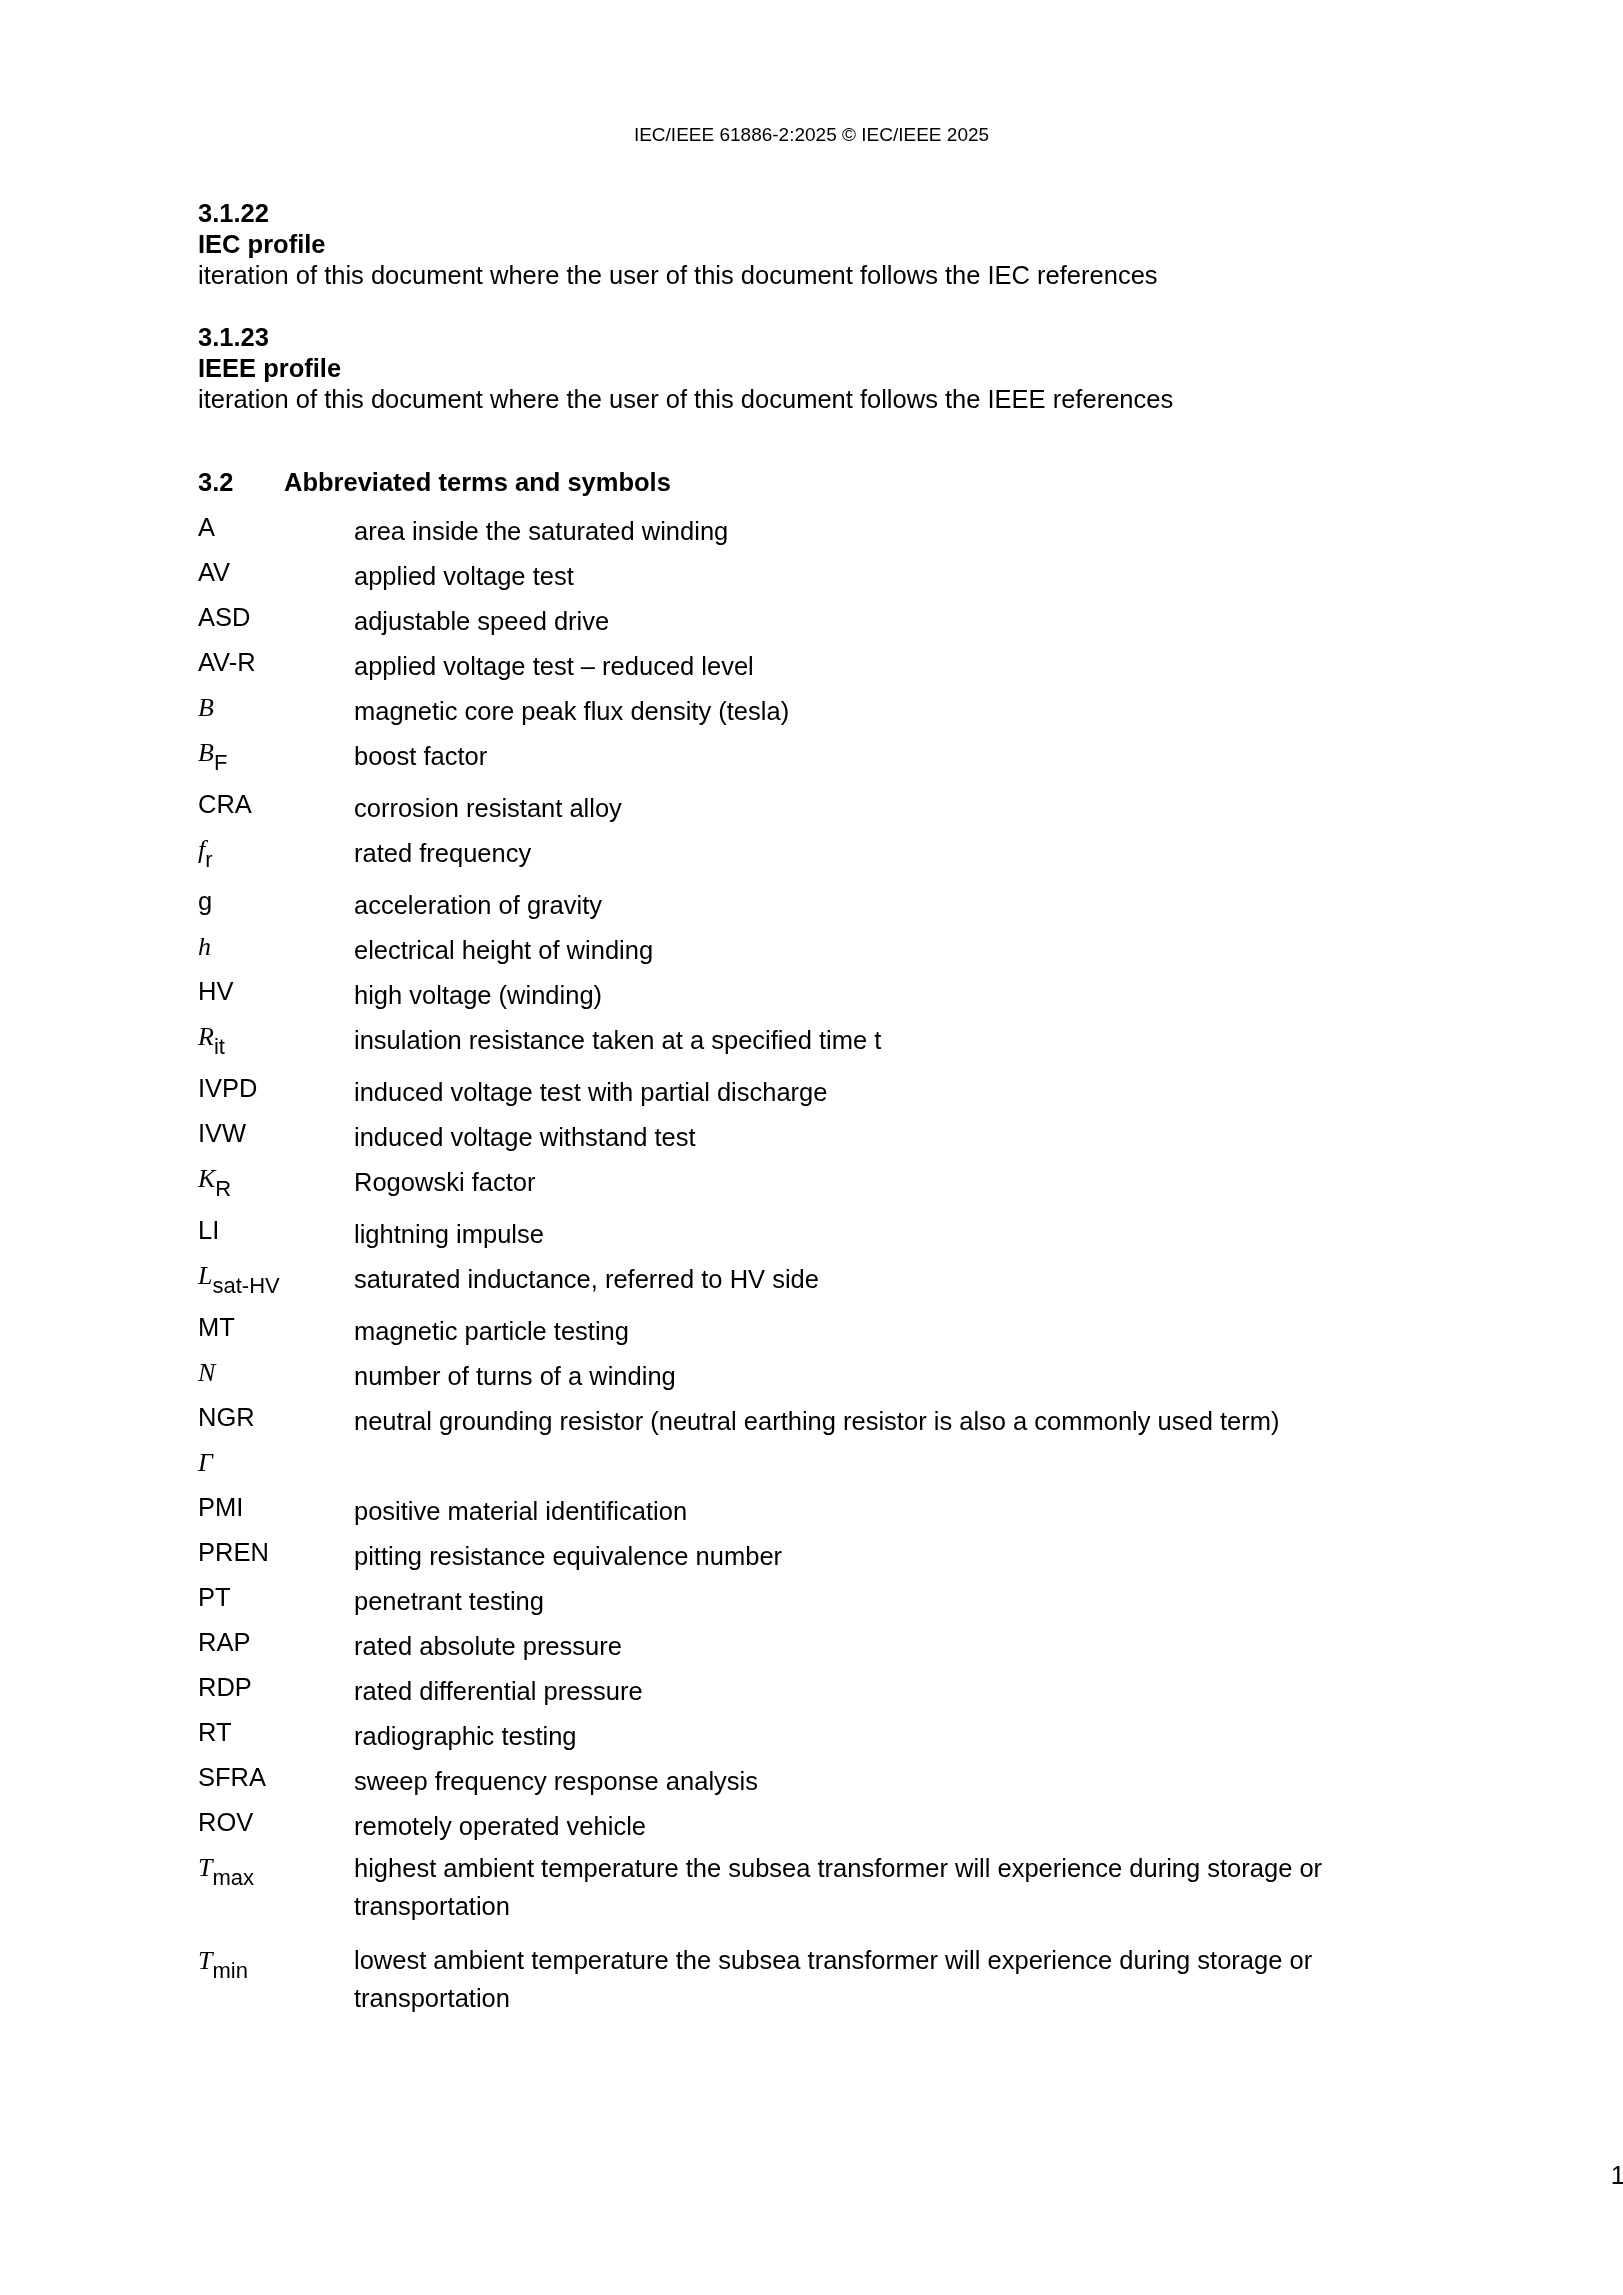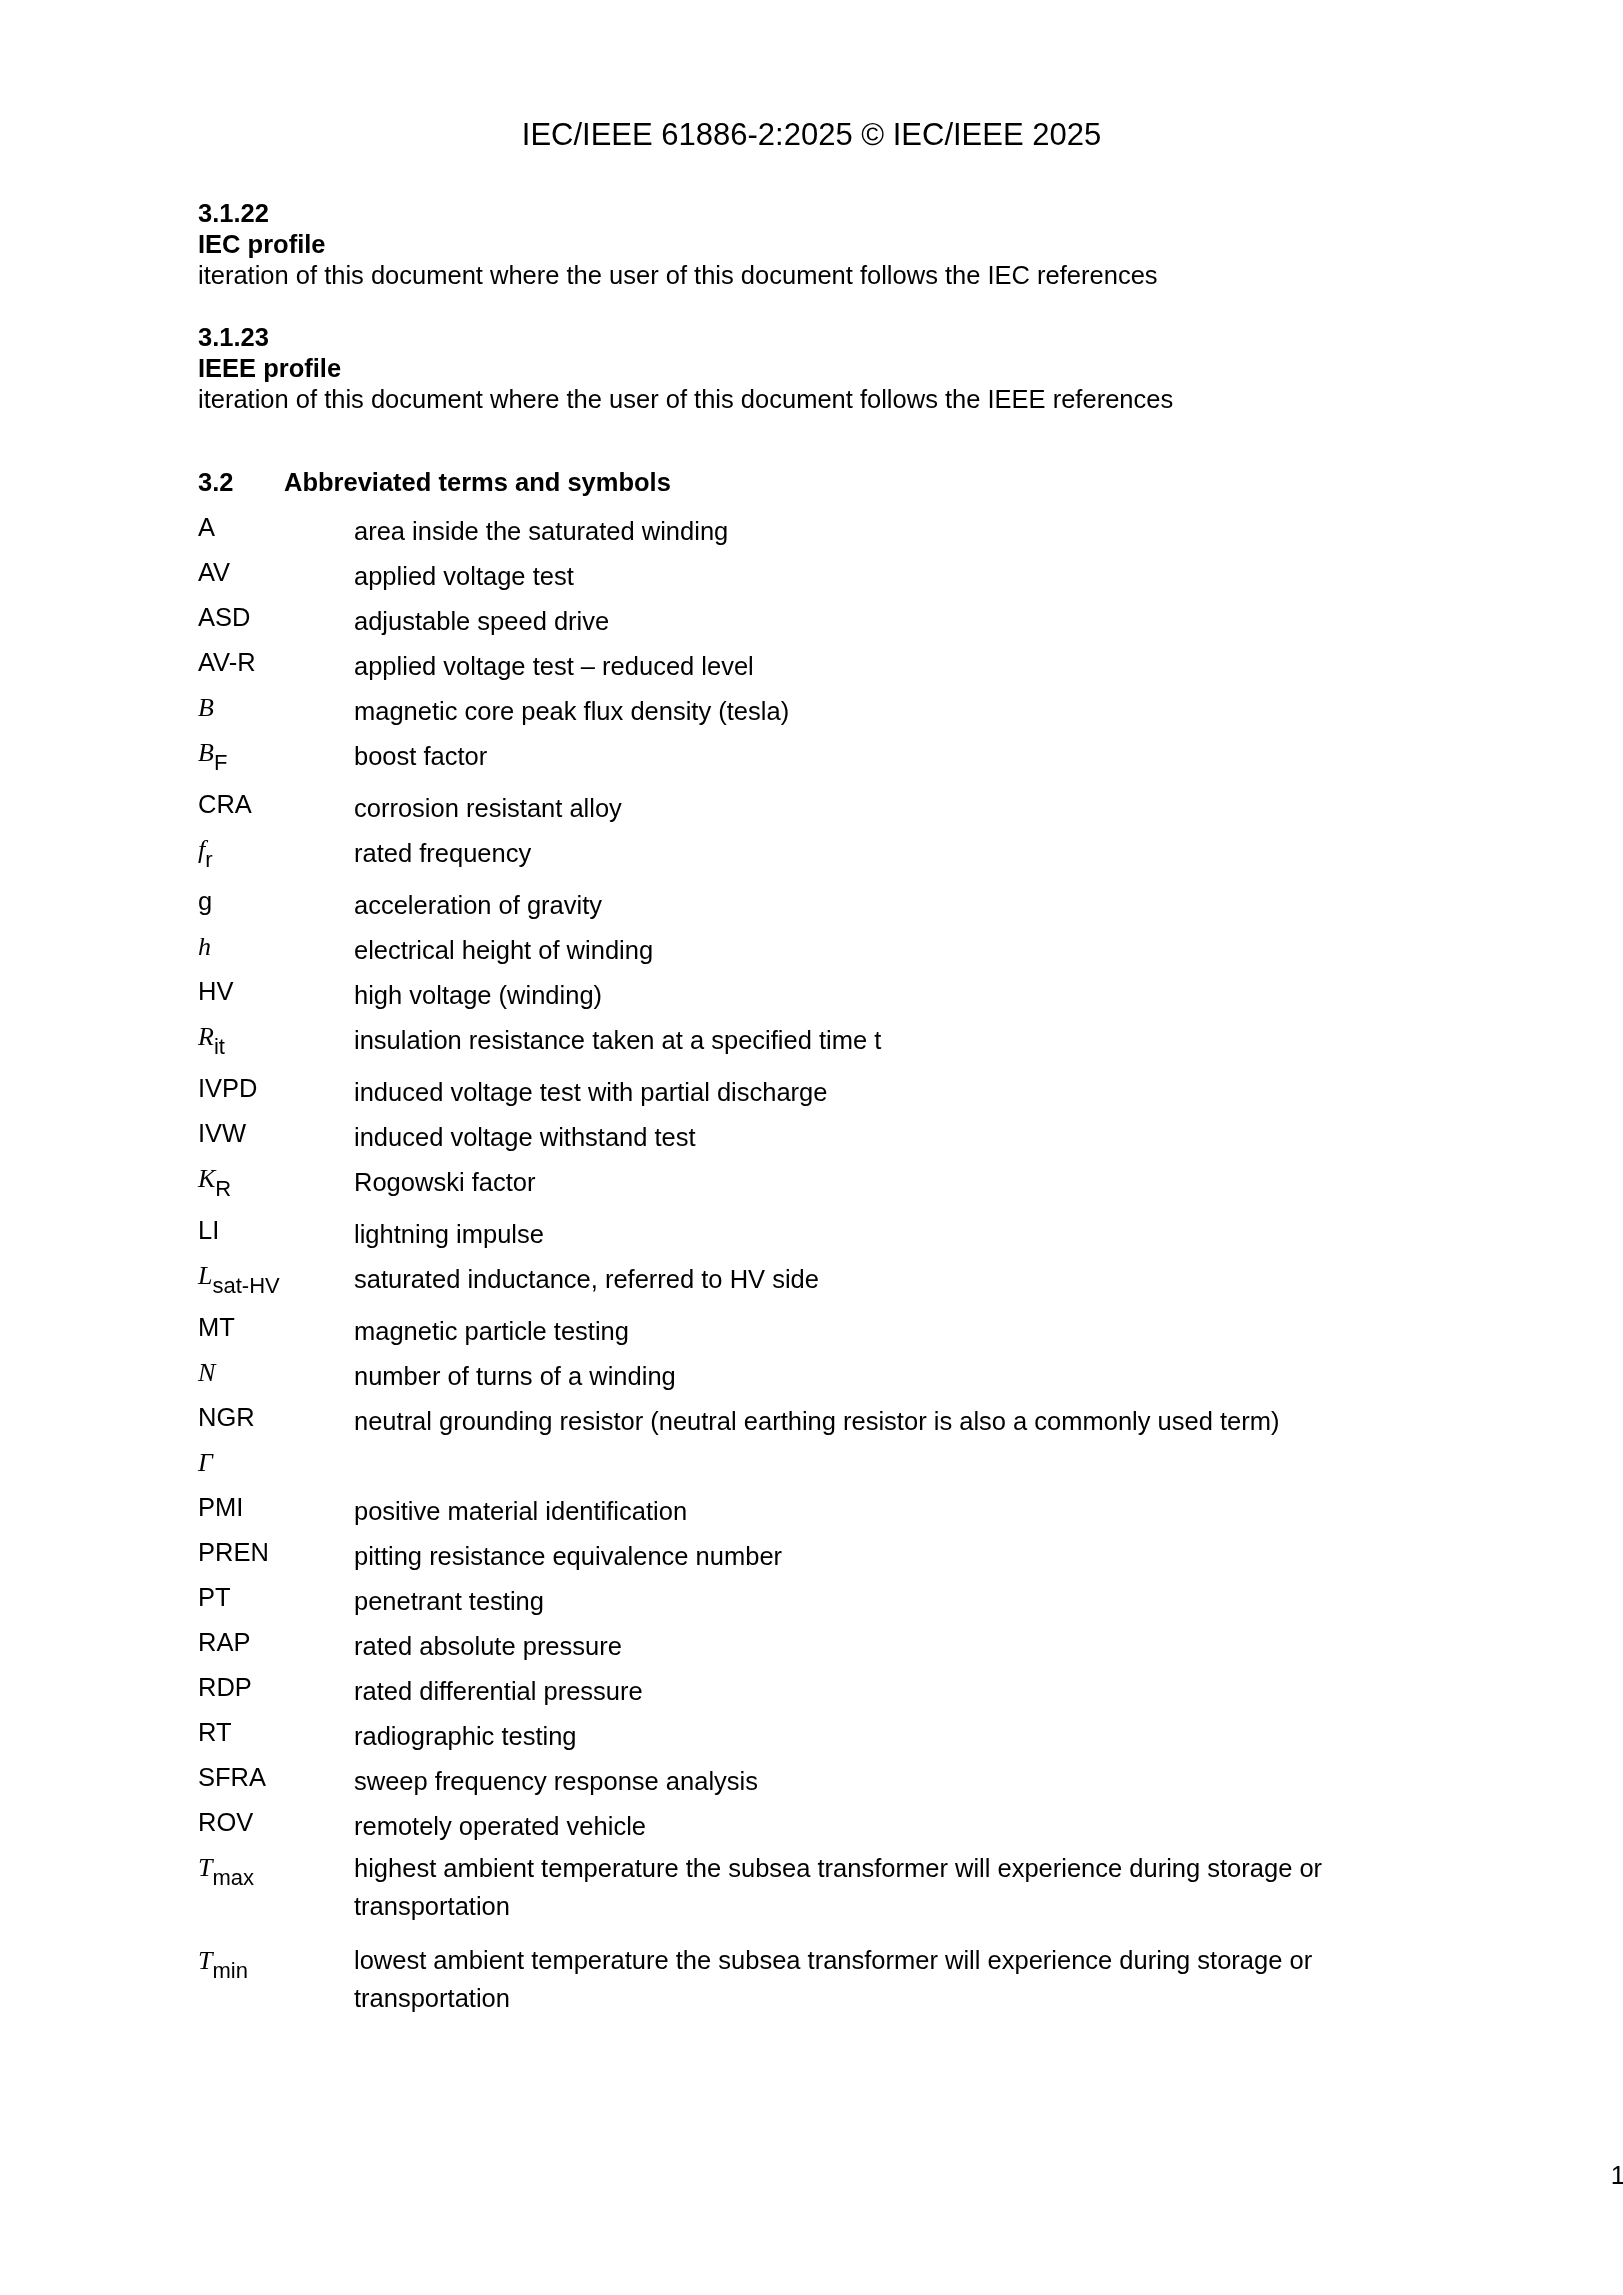--- a/index.html
+++ b/index.html
@@ -3,21 +3,21 @@
 <meta charset="utf-8">
 <style>
   html, body { margin: 0; padding: 0; background: #ffffff; }
   body {
     width: 1623px; height: 2295px; position: relative; overflow: hidden;
     font-family: "Liberation Sans", sans-serif; color: #000000;
     font-size: 25.5px;
   }
   .page-header {
     position: absolute; top: 119px; left: 0; width: 1623px;
-    text-align: center; font-size: 31px; line-height: 31px;
+    text-align: center; font-size: 19px; line-height: 31px;
   }
   .terms {
     position: absolute; top: 198px; left: 198px; width: 1243px;
   }
   .term-entry { margin-bottom: 31px; }
   .term-line { line-height: 31px; white-space: nowrap; }
   .bold { font-weight: bold; }
   .section-heading {
     position: absolute; top: 467px; left: 198px; line-height: 31px;
     font-weight: bold; white-space: nowrap;

